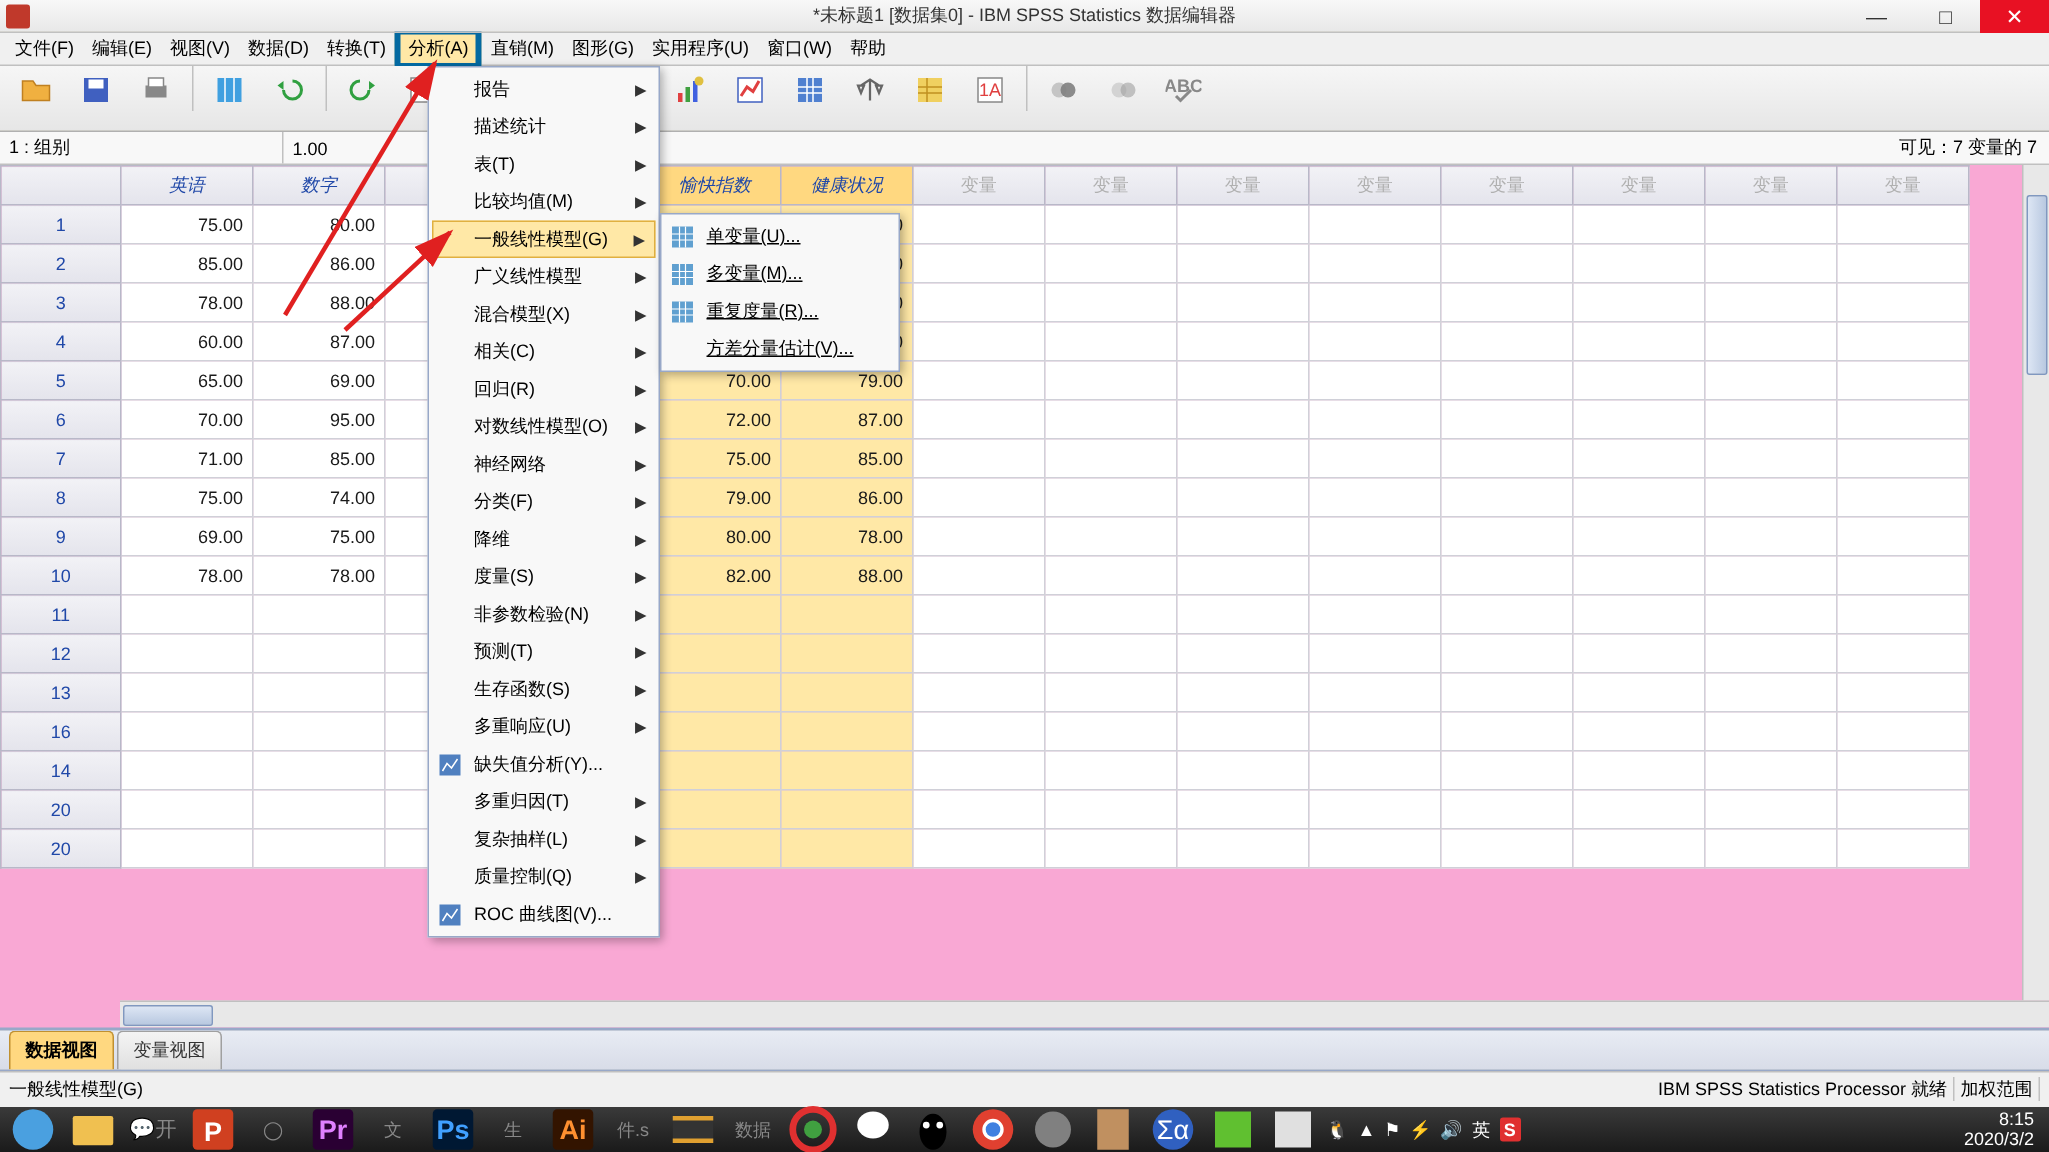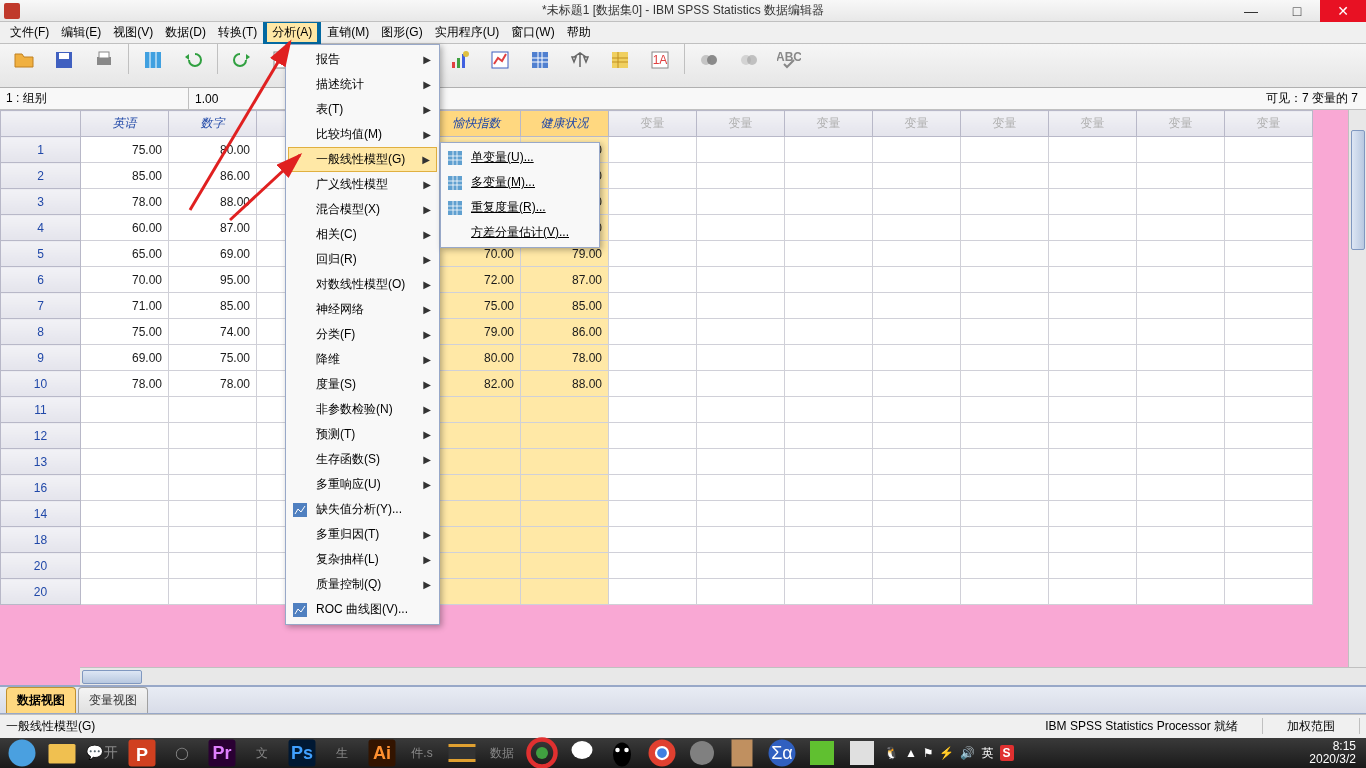--- a/index.html
+++ b/index.html
@@ -45,21 +45,21 @@
 .gridwrap .vscroll { position:absolute; top:0; right:0; bottom:18px; width:18px; background:#e8e8e8; border-left:1px solid #c0c0c0;}
 .gridwrap .vscroll .thumb { height:120px; width:14px; margin:20px auto 0; background:linear-gradient(90deg,#dde6f4,#b8c8e0); border:1px solid #8098c0; border-radius:2px;}
 
 
 .tabsbar { height:28px; background:linear-gradient(#e8ecf4,#d8dce8); border-top:1px solid #98a8c8; border-bottom:1px solid #98a8c8; display:flex; align-items:flex-end; padding:0 6px;}
 .tab { padding:4px 10px; background:linear-gradient(#f4f4f4,#e0e0e0); border:1px solid #a0a0a0; border-bottom:none; margin-right:2px; border-radius:4px 4px 0 0; color:#333;}
 .tab.active { background:#ffd880; border-color:#c09030; font-weight:bold; color:#000;}
 
 
 .statusbar { height:24px; background:#f0f0f0; border-top:1px solid #c0c0c0; display:flex; align-items:center; padding:0 6px; gap:8px;}
-.statusbar .right { margin-left:auto; display:flex; gap:24px; }
+.statusbar .right { margin-left:auto; display:flex; gap:4px; }
 .statusbar .sep { border-left:1px solid #c0c0c0; height:16px; }
 
 
 .taskbar { height:30px; background:linear-gradient(#3a3a3a,#1a1a1a); display:flex; align-items:center; padding:0 4px; gap:4px; color:#fff;}
 .taskbar .tbicon { width:36px; height:26px; display:flex; align-items:center; justify-content:center; border-radius:2px;}
 .taskbar .clock { margin-left:auto; text-align:right; font-size:11px; line-height:1.1; padding-right:6px;}
 .taskbar .tray { display:flex; align-items:center; gap:6px; font-size:11px; }
 
 
 .dropdown { position:absolute; background:#f8f8f8; border:1px solid #98a8c8; box-shadow:2px 2px 6px rgba(0,0,0,0.3); z-index:100; padding:2px;}
@@ -500,37 +500,20 @@
           <td class="col-w"></td>
           <td class="col-w"></td>
           <td class="col-w"></td>
           <td class="col-w"></td>
           <td class="col-w"></td>
           <td class="col-w"></td>
           <td class="col-w"></td>
           <td class="col-w"></td>
         </tr>
         <tr>
-          <th class="rowhdr">18</th>
-          <td class="col-w"></td>
-          <td class="col-w"></td>
-          <td class="col-w"></td>
-          <td class="col-w highlight"></td>
-          <td class="col-w highlight"></td>
-          <td class="col-w highlight"></td>
-          <td class="col-w"></td>
-          <td class="col-w"></td>
-          <td class="col-w"></td>
-          <td class="col-w"></td>
-          <td class="col-w"></td>
-          <td class="col-w"></td>
-          <td class="col-w"></td>
-          <td class="col-w"></td>
-        </tr>
-        <tr>
           <th class="rowhdr">20</th>
           <td class="col-w"></td>
           <td class="col-w"></td>
           <td class="col-w"></td>
           <td class="col-w highlight"></td>
           <td class="col-w highlight"></td>
           <td class="col-w highlight"></td>
           <td class="col-w"></td>
           <td class="col-w"></td>
           <td class="col-w"></td>

